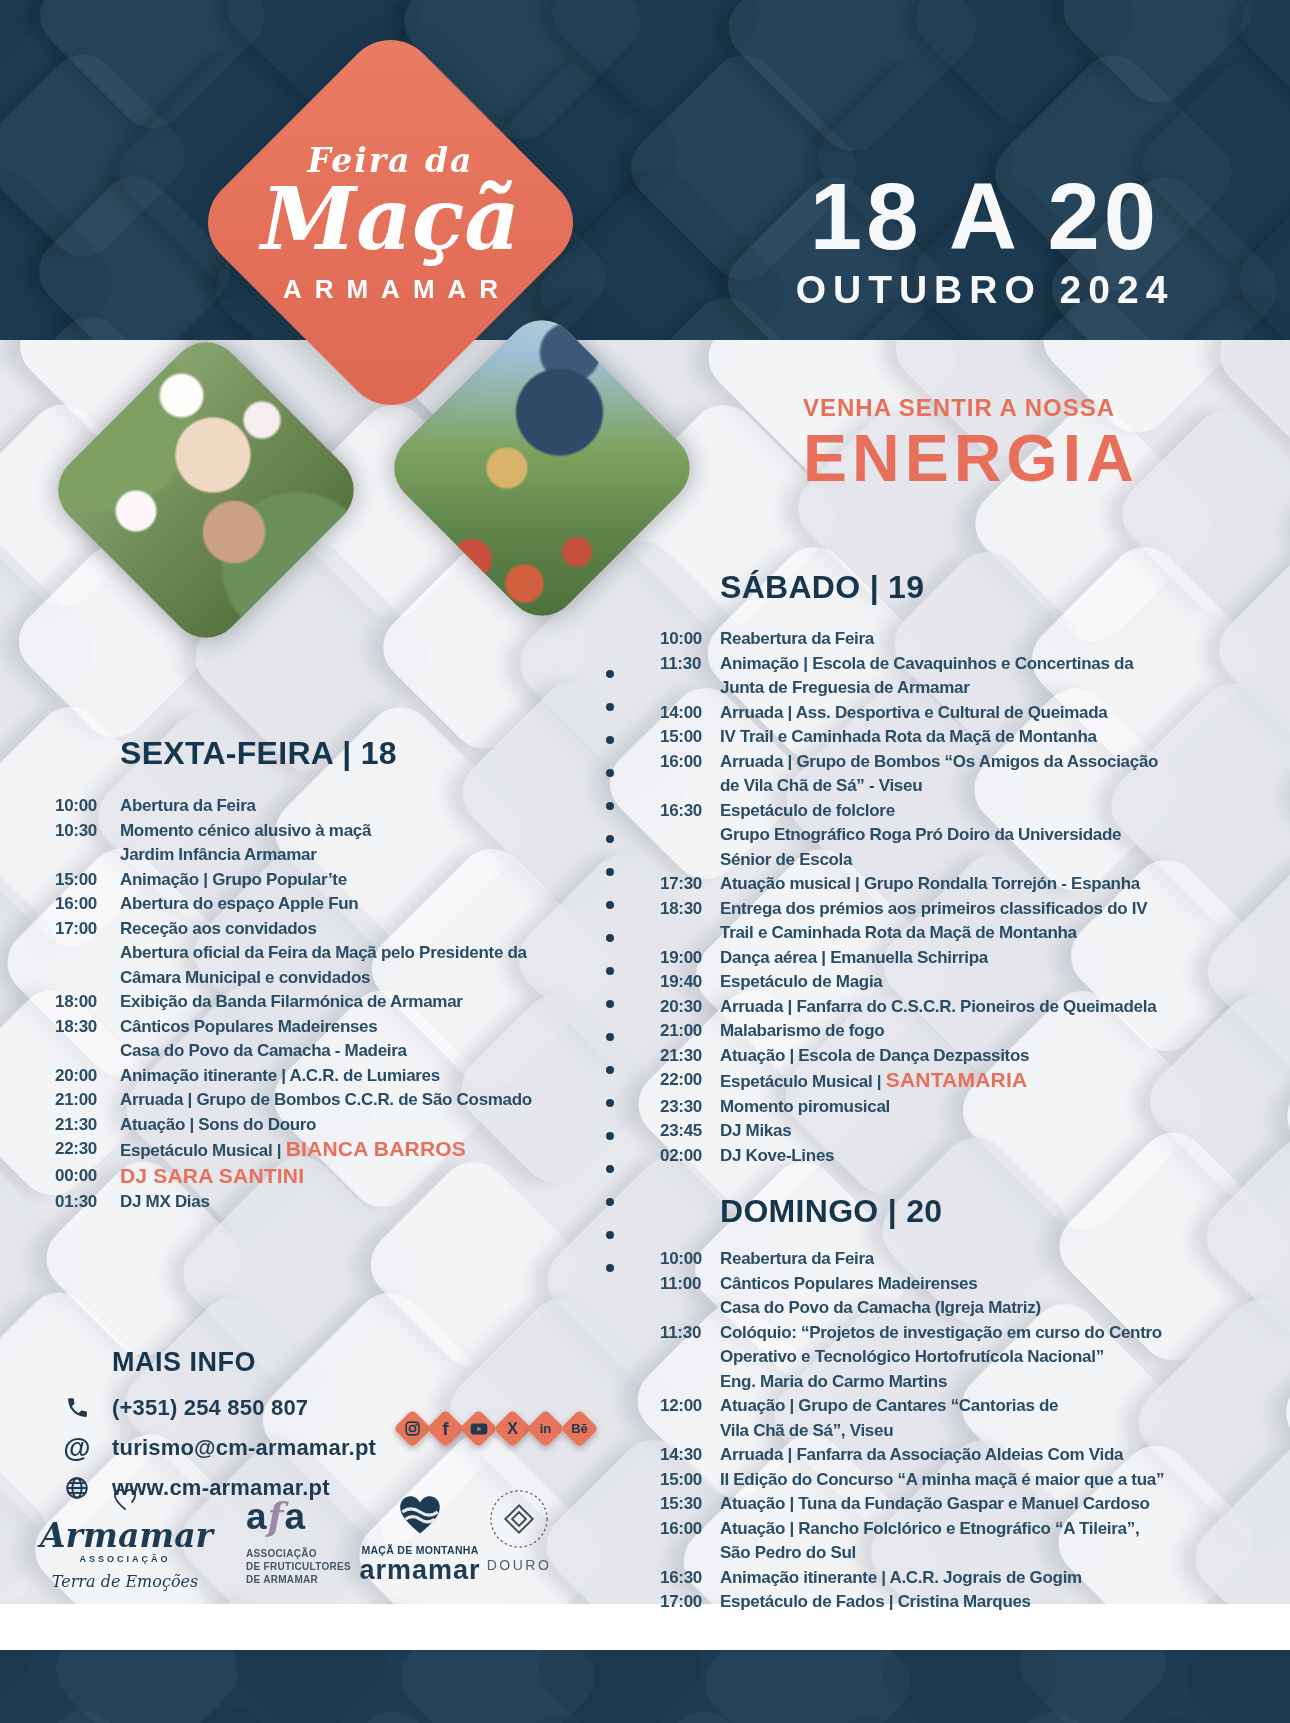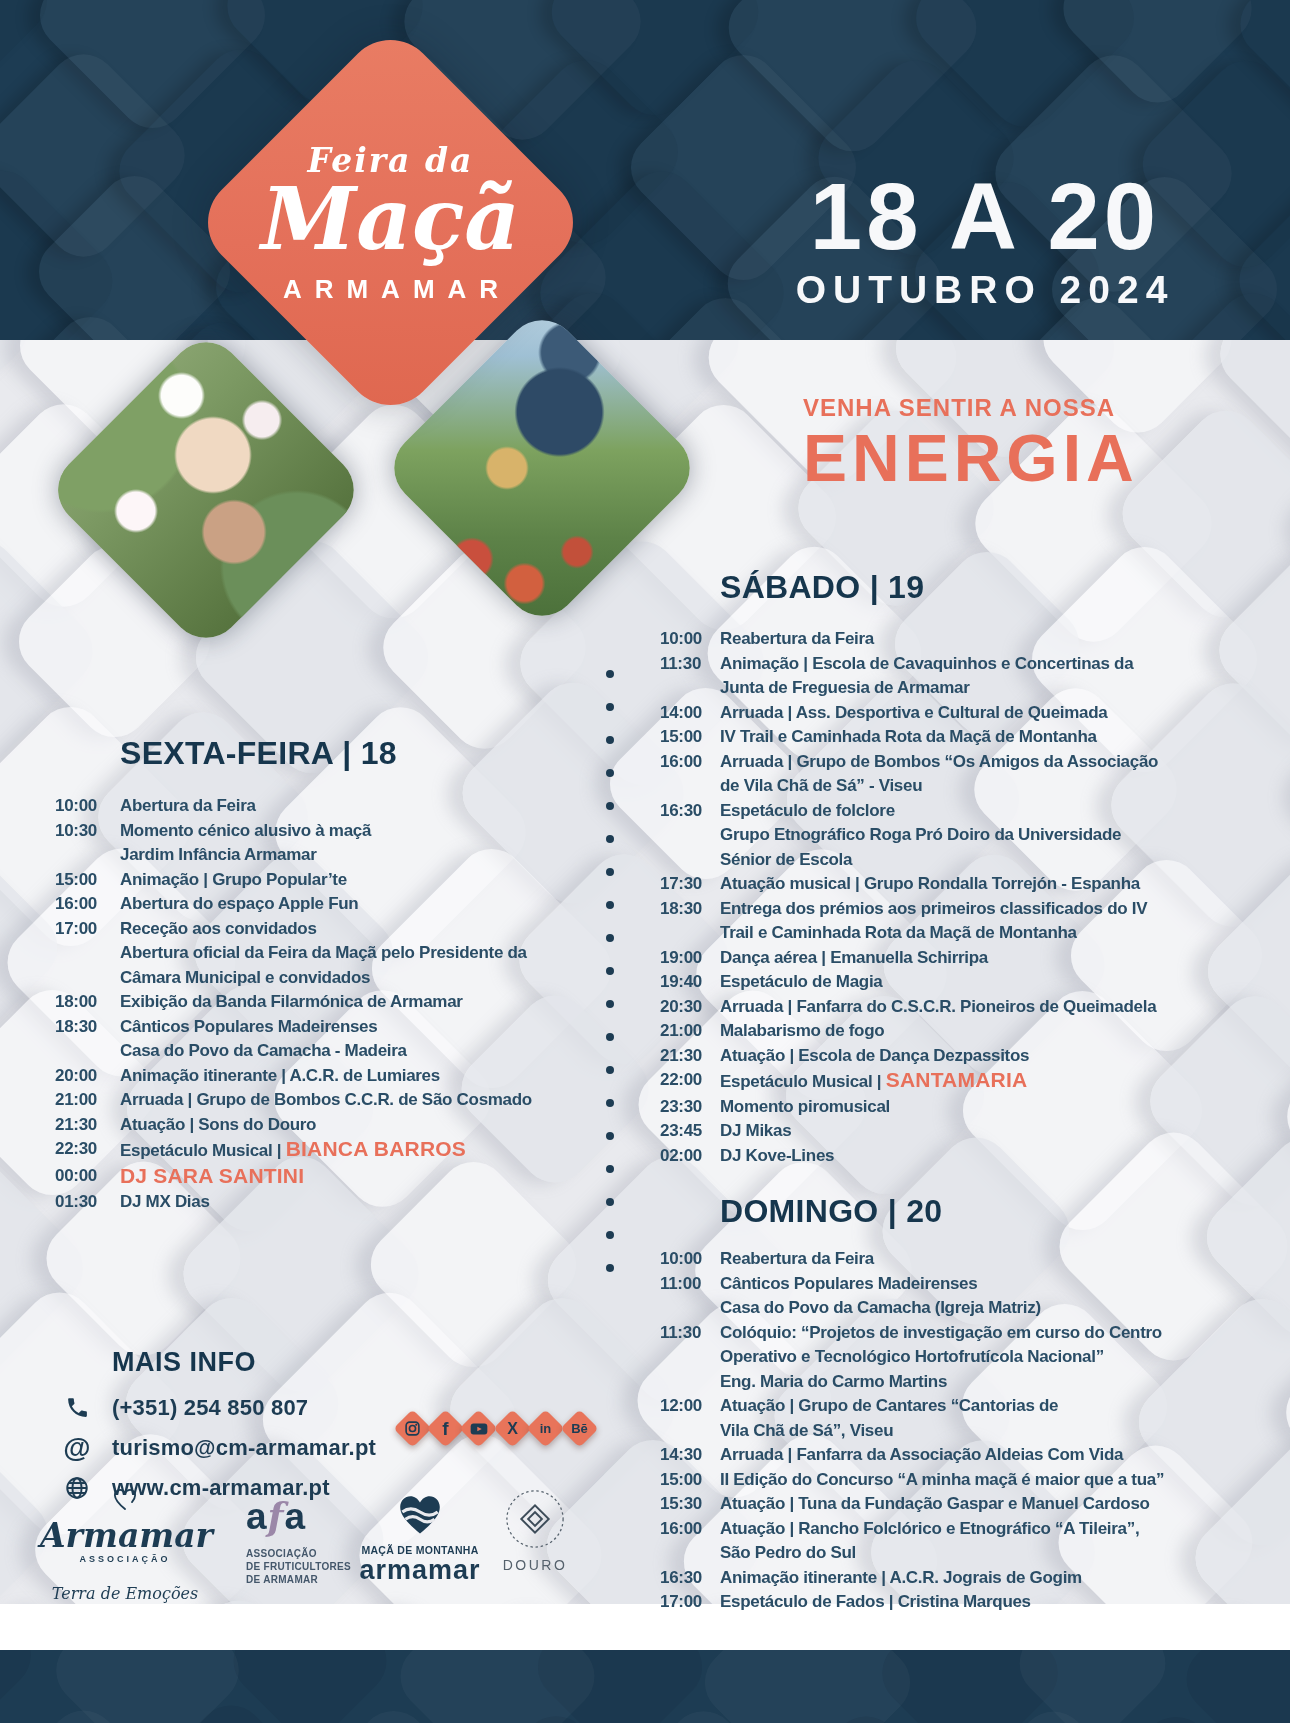--- a/index.html
+++ b/index.html
@@ -103,29 +103,29 @@
   .g-facebook { font-size:19px; }
   .g-x        { font-size:16px; font-weight:800; }
   .g-linkedin { font-size:13px; }
   .g-behance  { font-size:13px; }
 
   
   .partner { position:absolute; text-align:center; color:#1d3c53; z-index:4; }
   .p-muni { left:40px; top:1486px; width:170px; }
   .muni-name  { font-family:"DejaVu Serif", serif; font-style:italic; font-weight:bold; font-size:33px; line-height:1; margin-top:2px; }
   .muni-sub   { font-size:9px; font-weight:bold; letter-spacing:3px; margin-top:2px; }
-  .muni-motto { font-family:"DejaVu Serif", serif; font-style:italic; font-size:16px; margin-top:20px; }
+  .muni-motto { font-family:"DejaVu Serif", serif; font-style:italic; font-size:16px; margin-top:8px; }
   .p-afa { left:246px; top:1498px; width:130px; text-align:left; }
   .afa-mark { font-size:37px; font-weight:800; line-height:1; letter-spacing:1px; }
   .afa-f { color:#9b87a8; font-family:"DejaVu Serif", serif; font-style:italic; }
   .afa-lines { margin-top:12px; font-size:10px; line-height:13px; font-weight:bold; color:#44576b; letter-spacing:0.3px; }
   .p-maca { left:345px; top:1490px; width:150px; }
   .maca-line1 { font-size:10.5px; font-weight:bold; letter-spacing:0.3px; margin-top:4px; }
   .maca-word  { font-size:27px; font-weight:800; letter-spacing:1px; line-height:1; margin-top:1px; }
-  .p-douro { left:495px; top:1488px; width:80px; }
+  .p-douro { left:479px; top:1488px; width:80px; }
   .douro-name { font-size:14px; letter-spacing:2.5px; color:#55616c; margin-top:3px; }
 </style>
 </head>
 <body>
 
 <div class="poster">
 
   <div class="quilt" id="body-quilt">
       <div class="q" style="height: 150px; width: 150px; left: -140px; top: 255px; background: rgba(226, 228, 233, 0.75); box-shadow: rgba(148, 152, 166, 0.28) -10px 12px 16px;"></div>
       <div class="q" style="height: 179px; width: 179px; left: 43px; top: 256px; background: rgba(252, 252, 254, 0.55); box-shadow: rgba(148, 152, 166, 0.28) -10px 12px 16px;"></div>

